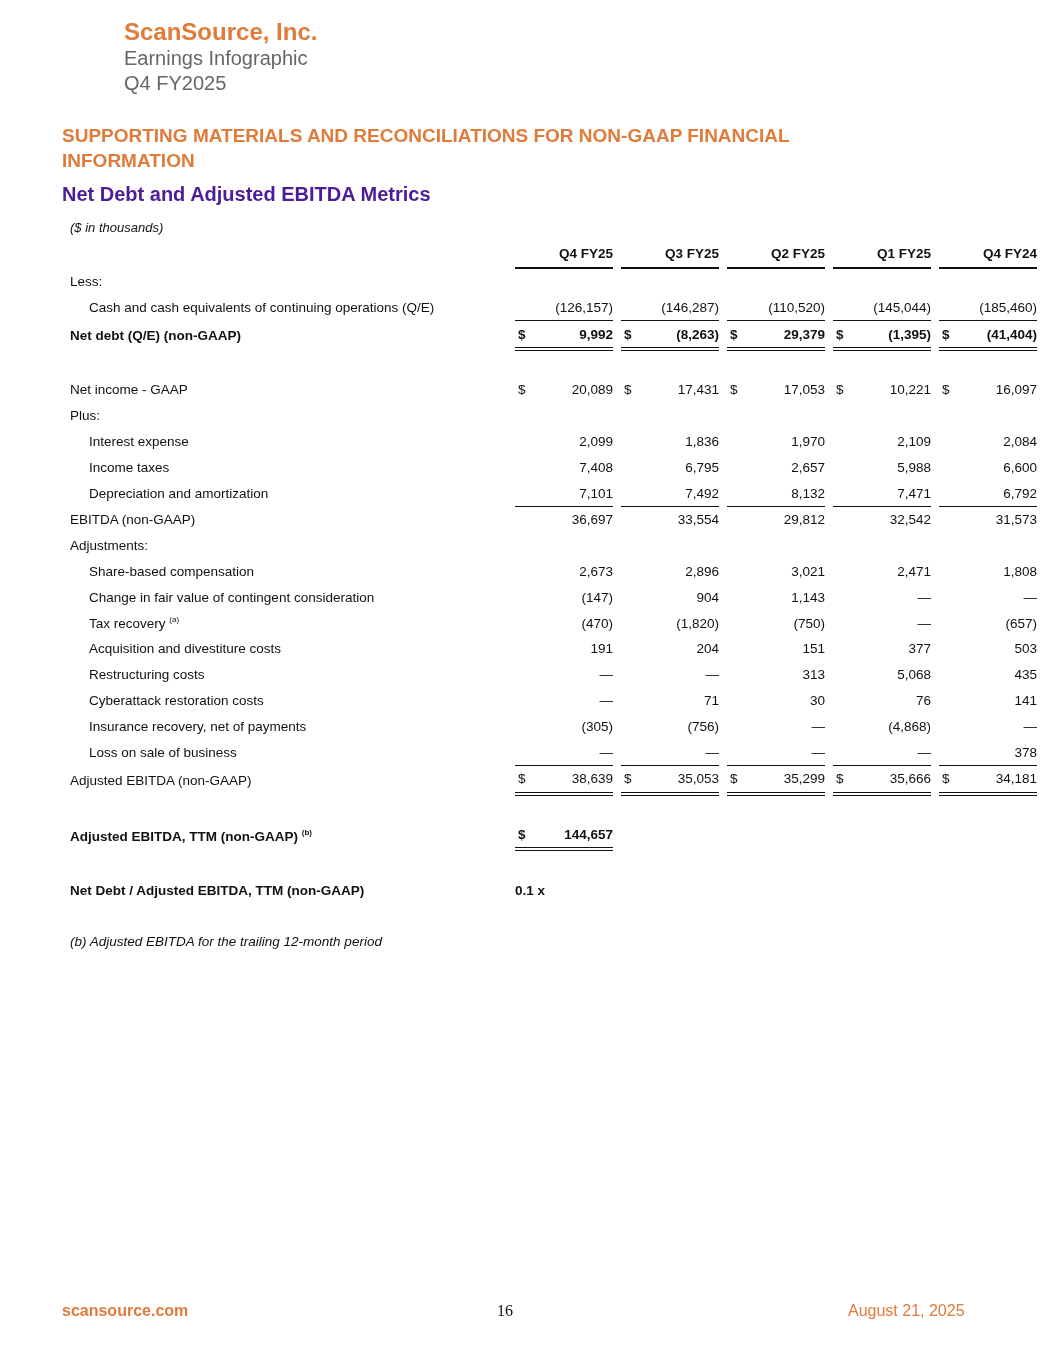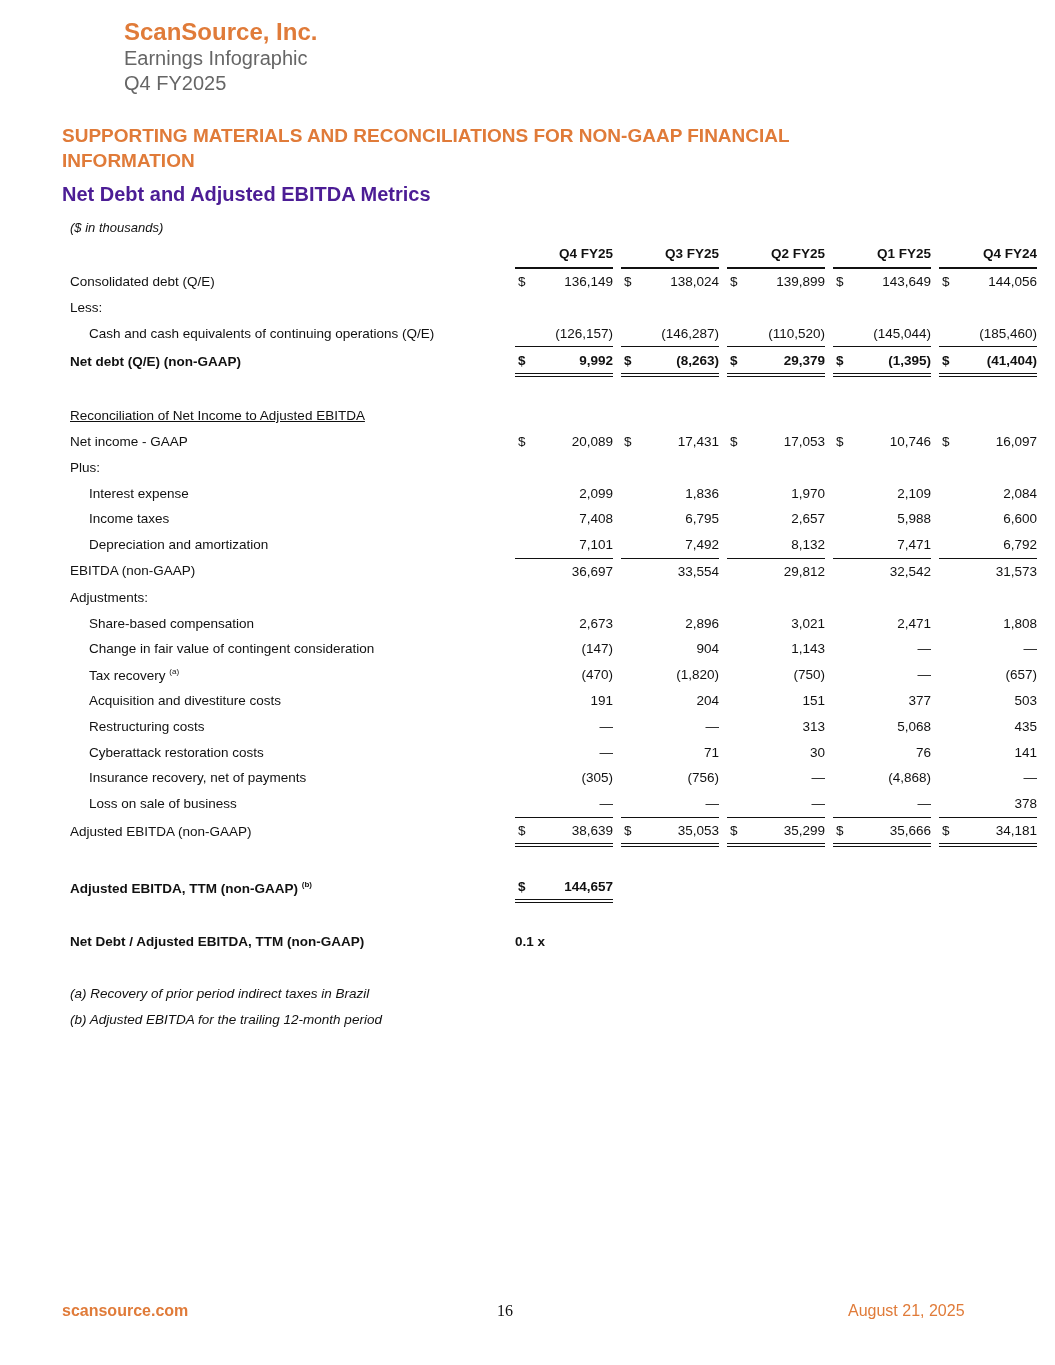--- a/index.html
+++ b/index.html
@@ -53,38 +53,20 @@
         <td class="gap"></td>
         <td class="hd" colspan="2">Q3 FY25</td>
         <td class="gap"></td>
         <td class="hd" colspan="2">Q2 FY25</td>
         <td class="gap"></td>
         <td class="hd" colspan="2">Q1 FY25</td>
         <td class="gap"></td>
         <td class="hd" colspan="2">Q4 FY24</td>
       </tr>
       <tr>
-        <td class="lbl"><span>Consolidated debt (Q/E)</span></td>
-        <td class="gap"></td>
-        <td class="cur">$</td>
-        <td class="num np">136,149</td>
-        <td class="gap"></td>
-        <td class="cur">$</td>
-        <td class="num np">138,024</td>
-        <td class="gap"></td>
-        <td class="cur">$</td>
-        <td class="num np">139,899</td>
-        <td class="gap"></td>
-        <td class="cur">$</td>
-        <td class="num np">143,649</td>
-        <td class="gap"></td>
-        <td class="cur">$</td>
-        <td class="num np">144,056</td>
-      </tr>
-      <tr>
         <td class="lbl"><span>Less:</span></td>
         <td colspan="15"></td>
       </tr>
       <tr>
         <td class="lbl ind"><span>Cash and cash equivalents of continuing operations (Q/E)</span></td>
         <td class="gap"></td>
         <td class="cur"></td>
         <td class="num">(126,157)</td>
         <td class="gap"></td>
         <td class="cur"></td>
@@ -114,37 +96,33 @@
         <td class="cur ul1 dbl">$</td>
         <td class="num ul1 dbl">(1,395)</td>
         <td class="gap"></td>
         <td class="cur ul1 dbl">$</td>
         <td class="num ul1 dbl">(41,404)</td>
       </tr>
       <tr>
         <td colspan="16"></td>
       </tr>
       <tr>
-        <td class="lbl"><span class="under">Reconciliation of Net Income to Adjusted EBITDA</span></td>
-        <td colspan="15"></td>
-      </tr>
-      <tr>
         <td class="lbl"><span>Net income - GAAP</span></td>
         <td class="gap"></td>
         <td class="cur">$</td>
         <td class="num np">20,089</td>
         <td class="gap"></td>
         <td class="cur">$</td>
         <td class="num np">17,431</td>
         <td class="gap"></td>
         <td class="cur">$</td>
         <td class="num np">17,053</td>
         <td class="gap"></td>
         <td class="cur">$</td>
-        <td class="num np">10,746</td>
+        <td class="num np">10,221</td>
         <td class="gap"></td>
         <td class="cur">$</td>
         <td class="num np">16,097</td>
       </tr>
       <tr>
         <td class="lbl"><span>Plus:</span></td>
         <td colspan="15"></td>
       </tr>
       <tr>
         <td class="lbl ind"><span>Interest expense</span></td>
@@ -400,23 +378,20 @@
       <tr class="bold">
         <td class="lbl"><span>Net Debt / Adjusted EBITDA, TTM (non-GAAP)</span></td>
         <td class="gap"></td>
         <td colspan="2" style="text-align: left;">0.1 x</td>
         <td colspan="12"></td>
       </tr>
       <tr>
         <td colspan="16"></td>
       </tr>
       <tr>
-        <td colspan="16" style="font-style: italic; padding-left: 8px;">(a) Recovery of prior period indirect taxes in Brazil</td>
-      </tr>
-      <tr>
         <td colspan="16" style="font-style: italic; padding-left: 8px;">(b) Adjusted EBITDA for the trailing 12-month period</td>
       </tr>
     </tbody>
 </table>
 
 <div class="footer-left">scansource.com</div>
 <div class="footer-center">16</div>
 <div class="footer-right">August 21, 2025</div>
 
 </body></html>

